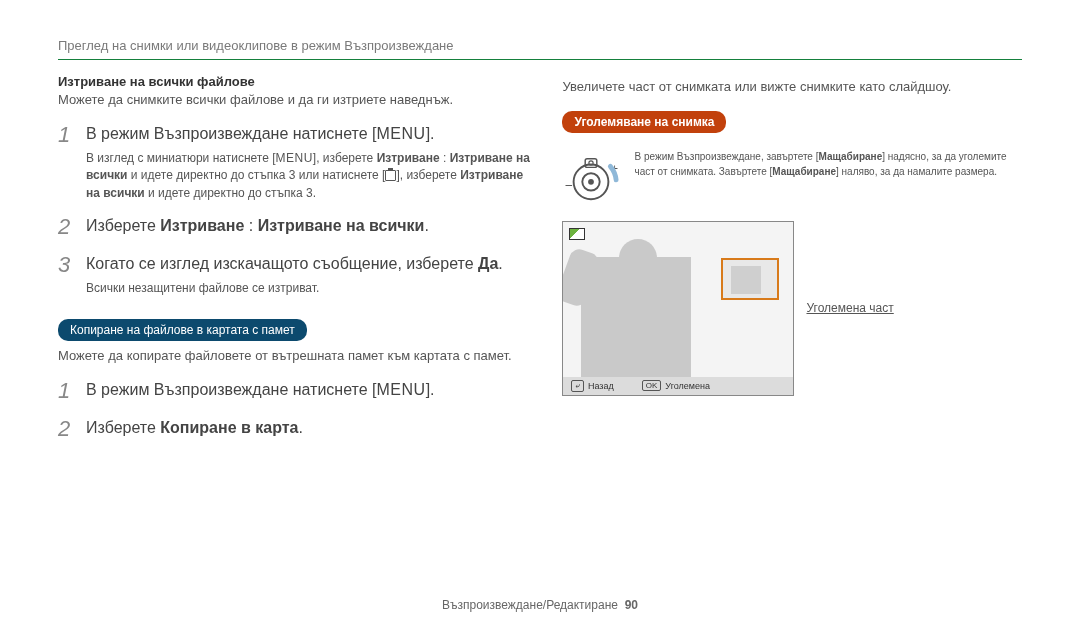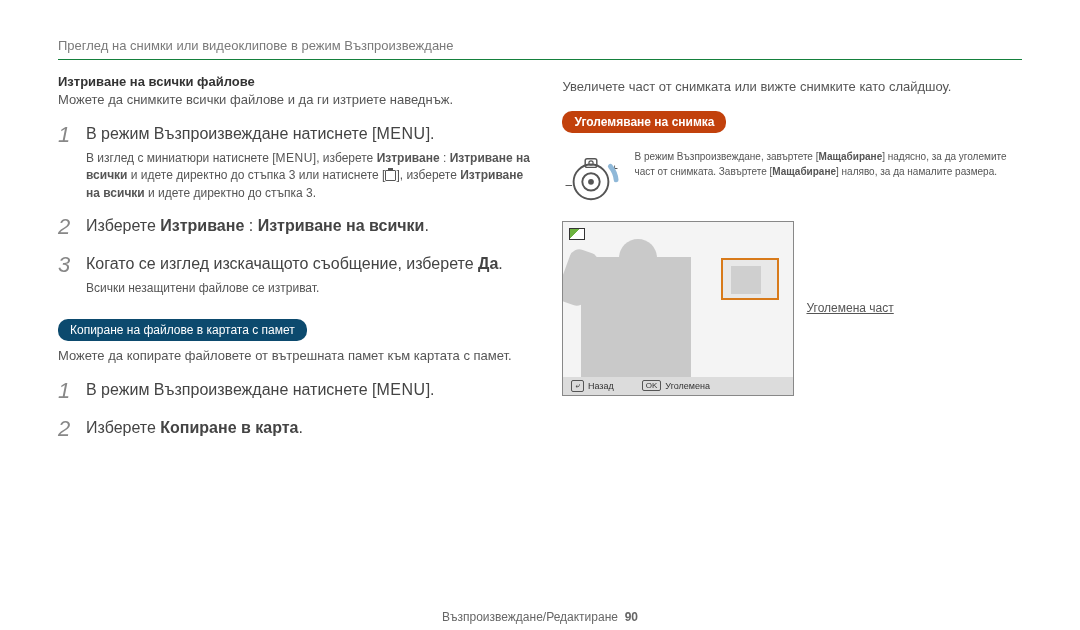--- a/index.html
+++ b/index.html
@@ -92,21 +92,21 @@
     height: 18px; background: #dcdcdc;
     display: flex; align-items: center;
     font-size: 9px; color: #333;
     gap: 28px; padding-left: 8px;
   }
   .bb-btn { display:flex; align-items:center; gap:4px; }
   .bb-key { display:inline-block; border:1px solid #555; border-radius:2px; padding:0 3px; font-size:8px; }
   .callout { font-size: 12px; color: #555; text-decoration: underline; }
   .footer {
     position: absolute;
-    left: 0; right: 0; bottom: 6px;
+    left: 0; right: 0; bottom: 18px;
     text-align: center;
     font-size: 12px; color: #666;
   }
   .footer .pg { font-weight: 700; }
   .trash-icon { display:inline-block; width:11px; height:11px; border:1px solid #555; border-radius:1px; position:relative; top:2px; }
   .trash-icon::before { content:""; position:absolute; top:-3px; left:2px; width:5px; height:2px; background:#555; }
 </style>
 </head>
 <body>
 

